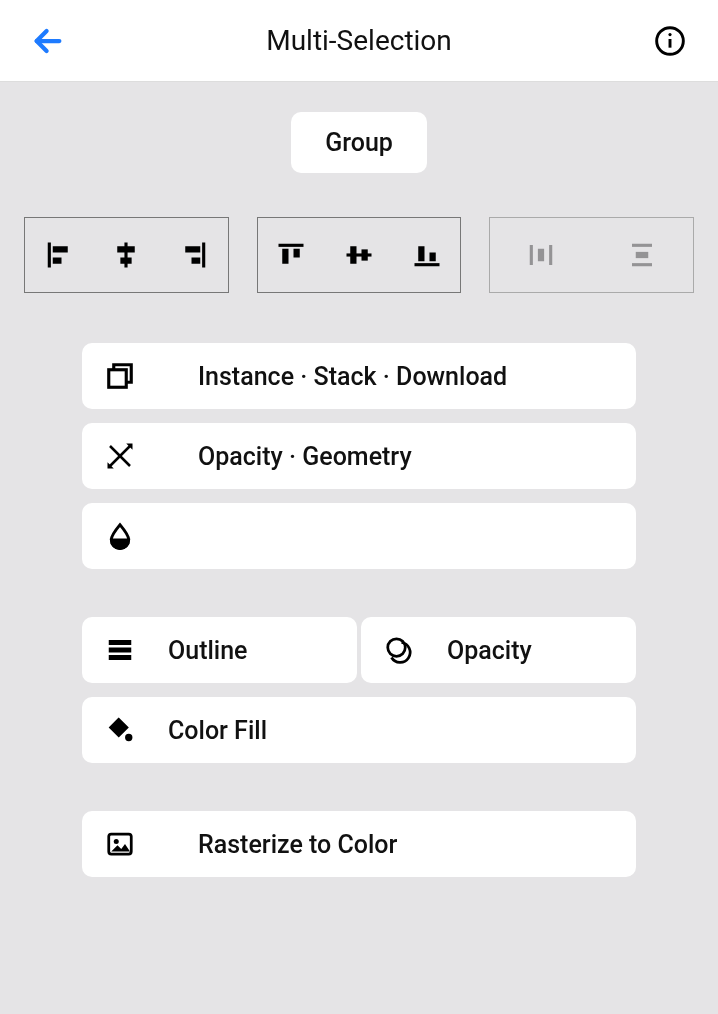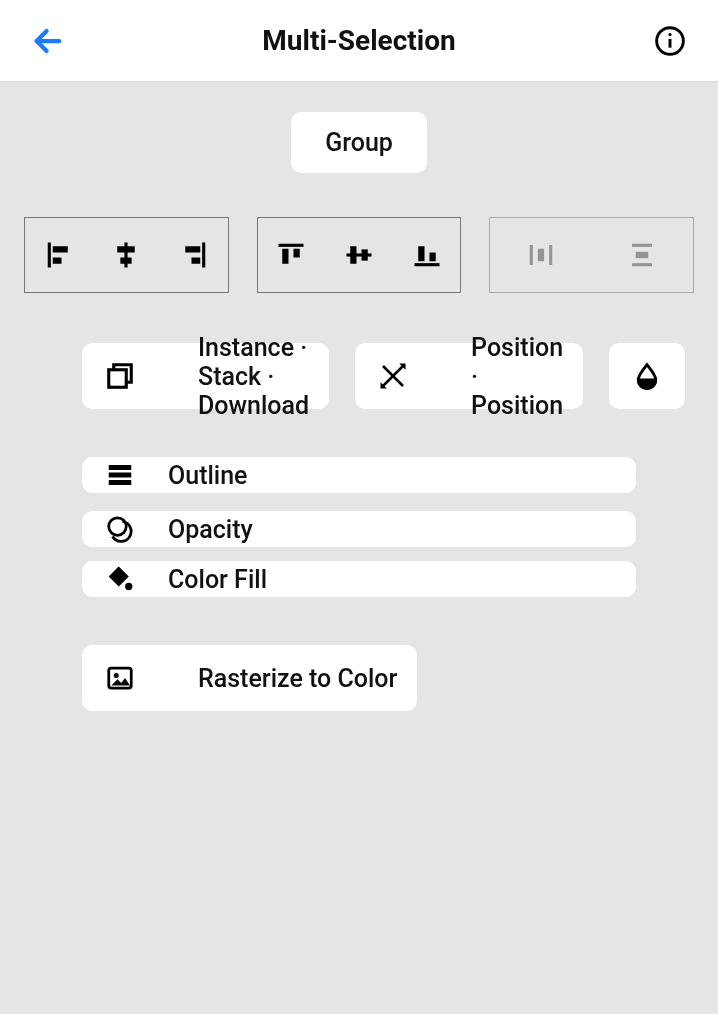--- a/index.html
+++ b/index.html
@@ -15,21 +15,21 @@
     height: 82px;
     background: #fff;
     display: flex;
     align-items: center;
     justify-content: space-between;
     padding: 0 28px;
     border-bottom: 1px solid #ddd;
   }
   .header-title {
     font-size: 28px;
-    font-weight: 700;
+    font-weight: 400;
   }
   .icon-btn {
     width: 40px;
     height: 40px;
     display: flex;
     align-items: center;
     justify-content: center;
     cursor: pointer;
   }
   .content {
@@ -72,21 +72,22 @@
   .align-btn {
     width: 48px;
     height: 48px;
     display: flex;
     align-items: center;
     justify-content: center;
     cursor: pointer;
   }
   .list {
     display: flex;
-    gap: 26px;
+    flex-direction: column;
+    gap: 14px;
     padding: 0 58px;
   }
   .list-row {
     display: flex;
     align-items: center;
     background: #fff;
     border-radius: 10px;
     height: 66px;
     padding: 0 20px;
     font-size: 25px;
@@ -99,24 +100,23 @@
     display: flex;
     align-items: center;
     justify-content: center;
     flex-shrink: 0;
   }
   .list-row .row-text {
     margin-left: 60px;
   }
   .two-col {
     display: flex;
-    gap: 18px;
+    gap: 4px;
     padding: 0 58px;
     margin-top: 14px;
-    flex-direction: column;
   }
   .two-col .list-row { flex: 1; }
   .two-col .list-row .row-text { margin-left: 30px; }
   .gap-top { margin-top: 48px; }
 </style>
 </head>
 <body>
 
 <div class="header">
   <div class="icon-btn">
@@ -218,21 +218,21 @@
     </div>
     <div class="list-row">
       <div class="row-icon">
         <svg width="30" height="30" viewBox="0 0 24 24" fill="none" stroke="#000" stroke-width="2">
             <line x1="4" y1="20" x2="20" y2="4"></line>
             <line x1="4" y1="4" x2="20" y2="20"></line>
             <polygon points="17,2 22,2 22,7" fill="#000" stroke="none"></polygon>
             <polygon points="2,17 2,22 7,22" fill="#000" stroke="none"></polygon>
           </svg>
       </div>
-      <div class="row-text">Position · Position</div>
+      <div class="row-text">Opacity · Geometry</div>
     </div>
     <div class="list-row">
       <div class="row-icon">
         <svg width="30" height="30" viewBox="0 0 24 24" fill="none" stroke="#000" stroke-width="2.2">
             <path d="M12 3 C7 9 5 12 5 15 a7 7 0 0 0 14 0 c0-3-2-6-7-12Z"></path>
             <path d="M5 15 a7 7 0 0 0 14 0 Z" fill="#000"></path>
           </svg>
       </div>
     </div>
   </div>

